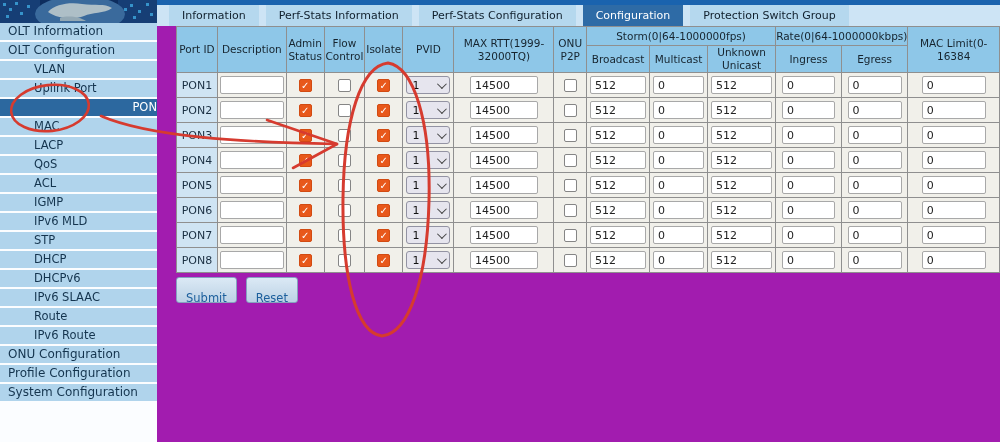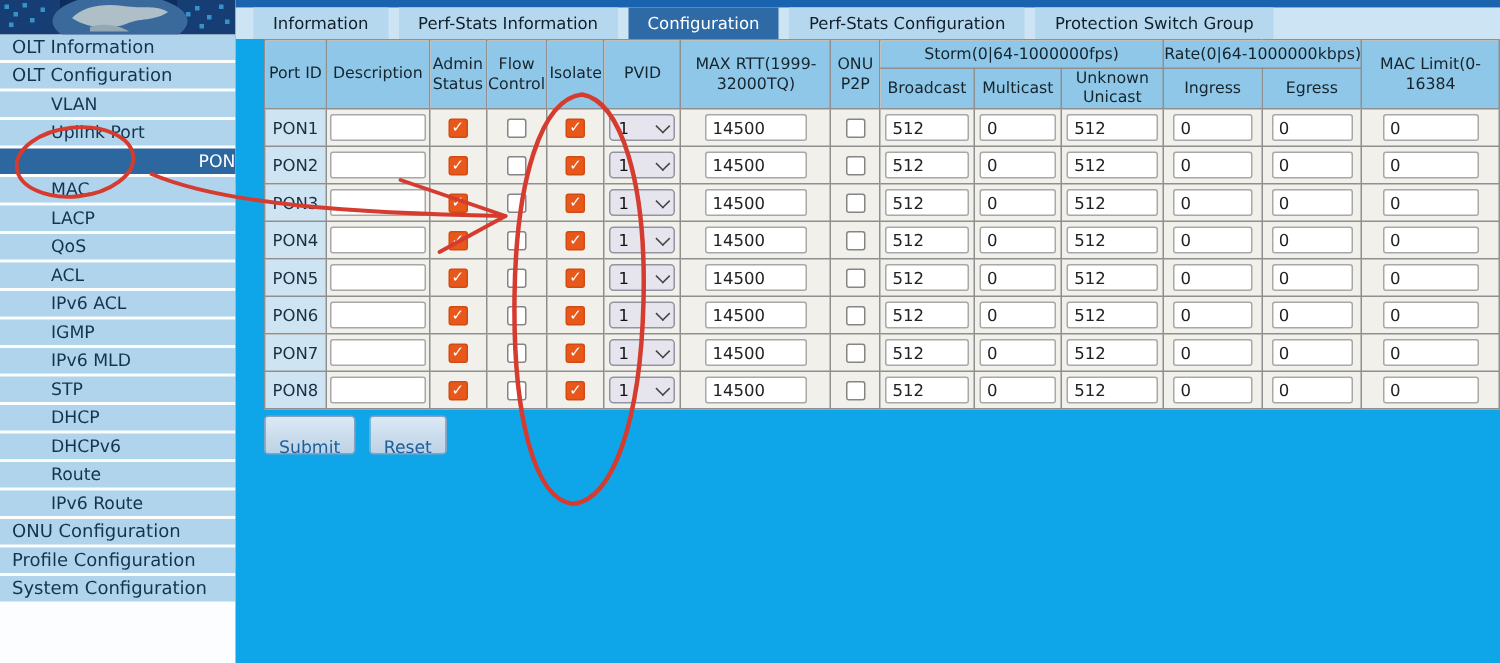--- a/index.html
+++ b/index.html
@@ -9,21 +9,21 @@
   
   .sidebar{width:157px;height:442px;background:#fbfdff;flex:0 0 157px;}
   .banner{width:157px;height:23px;overflow:hidden;}
   .nav-item{height:17px;line-height:17px;margin-bottom:2px;background:#b0d4ec;
     color:#14344e;font-size:11.5px;cursor:pointer;white-space:nowrap;overflow:hidden;}
   .nav-item.top{padding-left:8px;font-size:12px;}
   .nav-item.sub{padding-left:34px;}
   .nav-item.selected{background:#2c689f;color:#ffffff;text-align:right;}
 
   
-  .content{position:relative;flex:1;background:#0ea5e9;overflow:hidden;}
+  .content{position:relative;flex:1;background:#a21caf;overflow:hidden;}
   .topstrip{height:5px;background:#1a63ae;}
   .tabbar{height:21px;background:#cde4f5;display:flex;gap:7px;padding-left:12px;}
   .tab{background:#b5d8ee;color:#101f2c;font-size:11px;line-height:21px;
     padding:0 13px;white-space:nowrap;cursor:pointer;}
   .tab.active{background:#2e6ba6;color:#ffffff;}
   .page-title{margin:9px 0 8px 19px;font-size:11.5px;font-weight:bold;color:#000;}
 
   
   table.cfg{border-collapse:collapse;table-layout:fixed;margin-left:19px;
     border:1px solid #8f8f8f;background:#f1f0ea;}
@@ -90,41 +90,41 @@
     <nav id="nav">
         <div class="nav-item top">OLT Information</div>
         <div class="nav-item top">OLT Configuration</div>
         <div class="nav-item sub">VLAN</div>
         <div class="nav-item sub">Uplink Port</div>
         <div class="nav-item sub selected">PON</div>
         <div class="nav-item sub">MAC</div>
         <div class="nav-item sub">LACP</div>
         <div class="nav-item sub">QoS</div>
         <div class="nav-item sub">ACL</div>
-        <div class="nav-item sub">IPv6 ACL</div>
         <div class="nav-item sub">IGMP</div>
         <div class="nav-item sub">IPv6 MLD</div>
         <div class="nav-item sub">STP</div>
         <div class="nav-item sub">DHCP</div>
         <div class="nav-item sub">DHCPv6</div>
+        <div class="nav-item sub">IPv6 SLAAC</div>
         <div class="nav-item sub">Route</div>
         <div class="nav-item sub">IPv6 Route</div>
         <div class="nav-item top">ONU Configuration</div>
         <div class="nav-item top">Profile Configuration</div>
         <div class="nav-item top">System Configuration</div>
       </nav>
   </aside>
 
   <main class="content">
     <div class="topstrip"></div>
     <div class="tabbar" id="tabbar">
         <div class="tab">Information</div>
         <div class="tab">Perf-Stats Information</div>
+        <div class="tab">Perf-Stats Configuration</div>
         <div class="tab active">Configuration</div>
-        <div class="tab">Perf-Stats Configuration</div>
         <div class="tab">Protection Switch Group</div>
       </div>
 
     <table class="cfg">
       <colgroup>
         <col style="width:44px">
           <col style="width:70px">
           <col style="width:39px">
         <col style="width:41px">
           <col style="width:39px">

